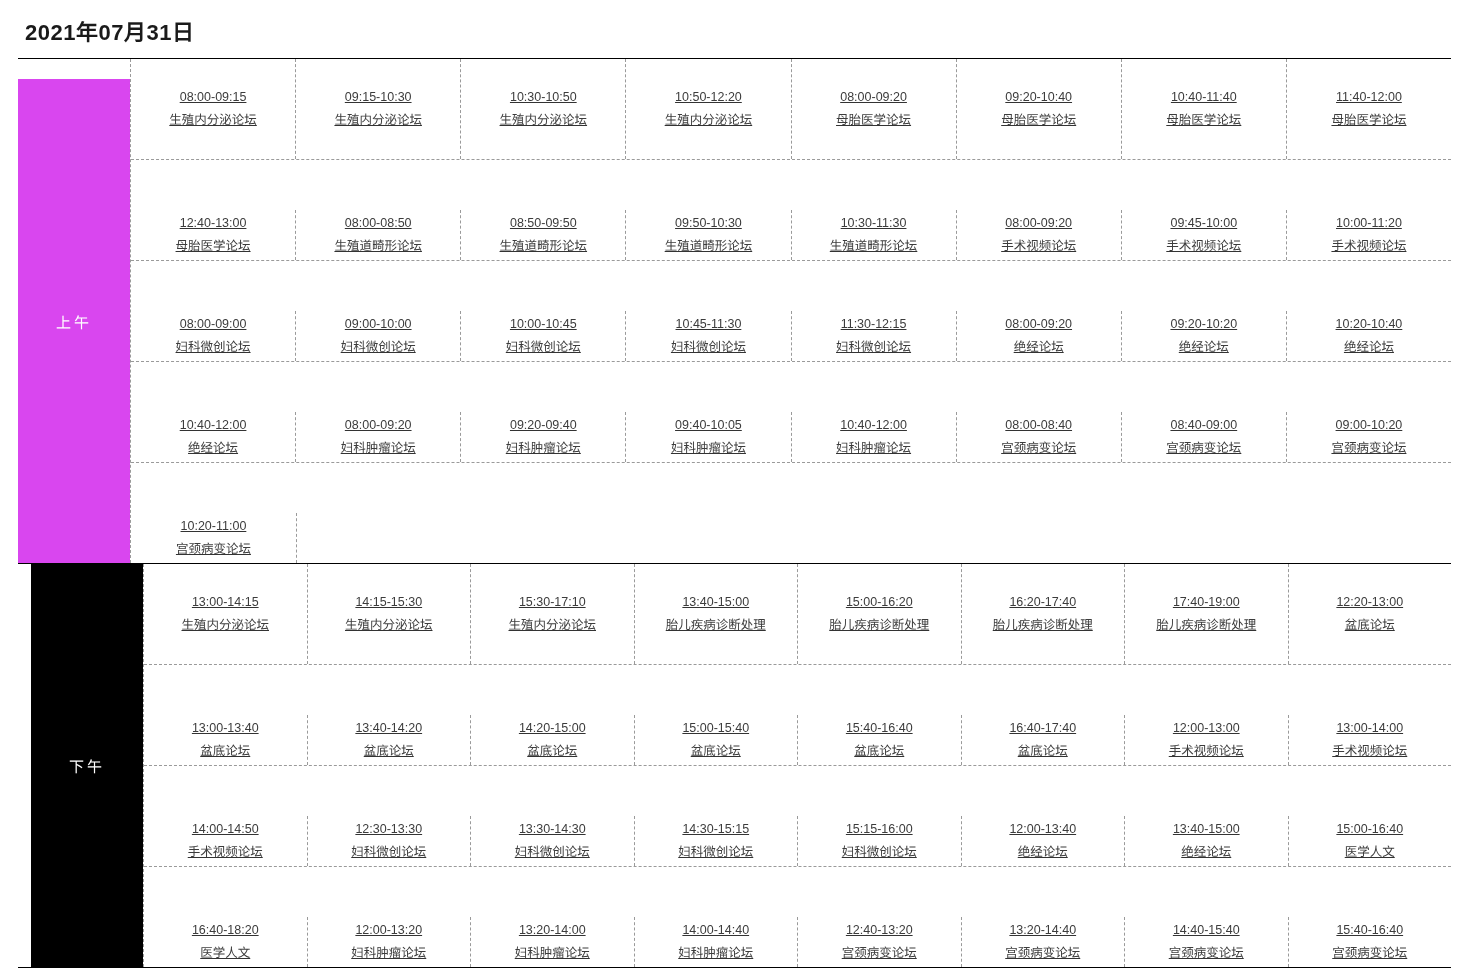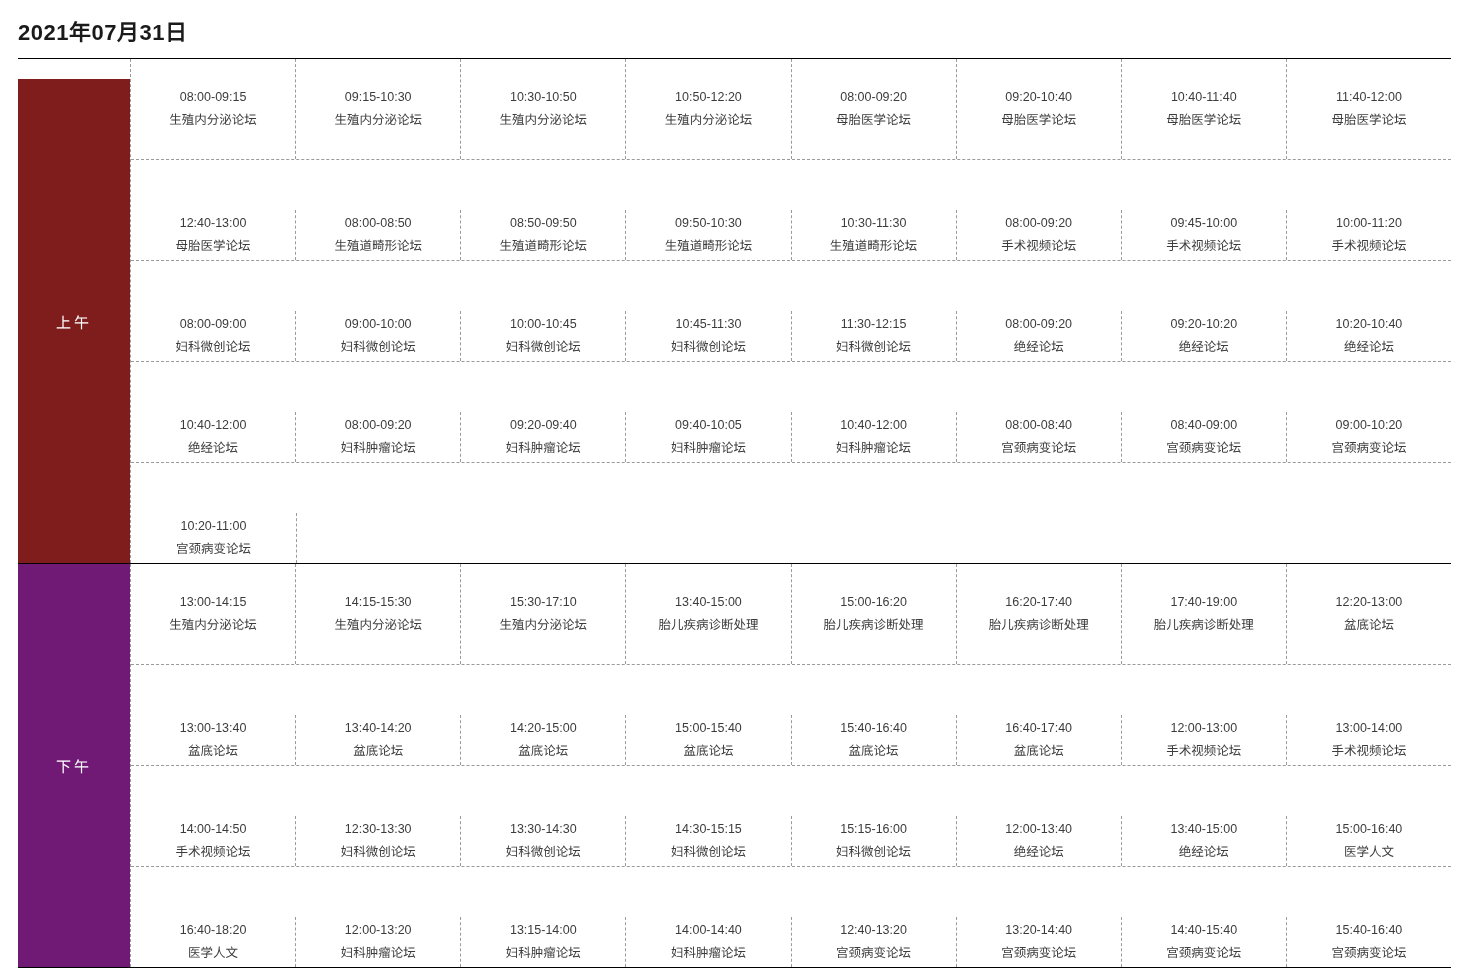--- a/index.html
+++ b/index.html
@@ -19,21 +19,21 @@
     position: relative;
     width: 1469px;
     height: 977px;
     box-sizing: border-box;
     padding: 0;
   }
   .page-title {
     font-size: 22px;
     font-weight: bold;
     color: #1a1a1a;
-    padding: 14px 0 12px 18px;
+    padding: 14px 0 12px 25px;
     letter-spacing: 0.5px;
   }
   .schedule {
     position: relative;
     margin: 0 18px 0 18px;
     border-top: 1px solid #000000;
     border-bottom: 1px solid #000000;
   }
   .session-block {
     display: flex;
@@ -44,31 +44,33 @@
     width: 112px;
     display: flex;
     align-items: center;
     justify-content: center;
     color: #ffffff;
     font-size: 15px;
     letter-spacing: 3px;
     box-sizing: border-box;
   }
   .period-label.morning {
-    background: #7f1d1d;
+    background: #d946ef;
     margin-top: 20px;
   }
   .period-label.afternoon {
-    background: #701a75;
+    background: #000000;
+    margin-left: 13px;
   }
   .grid {
     flex: 1 1 auto;
     display: flex;
     flex-direction: column;
     border-left: 1px dashed #9a9a9a;
+    text-decoration: underline;
   }
   .grid-row {
     display: flex;
     height: 100px;
   }
   .grid-row + .grid-row {
     border-top: 1px dashed #9a9a9a;
     align-items: flex-end;
   }
   .cell {
@@ -376,21 +378,21 @@
         <div class="grid-row">
           <div class="cell">
             <span class="time">16:40-18:20</span>
             <span class="forum">医学人文</span>
           </div>
           <div class="cell">
             <span class="time">12:00-13:20</span>
             <span class="forum">妇科肿瘤论坛</span>
           </div>
           <div class="cell">
-            <span class="time">13:15-14:00</span>
+            <span class="time">13:20-14:00</span>
             <span class="forum">妇科肿瘤论坛</span>
           </div>
           <div class="cell">
             <span class="time">14:00-14:40</span>
             <span class="forum">妇科肿瘤论坛</span>
           </div>
           <div class="cell">
             <span class="time">12:40-13:20</span>
             <span class="forum">宫颈病变论坛</span>
           </div>

